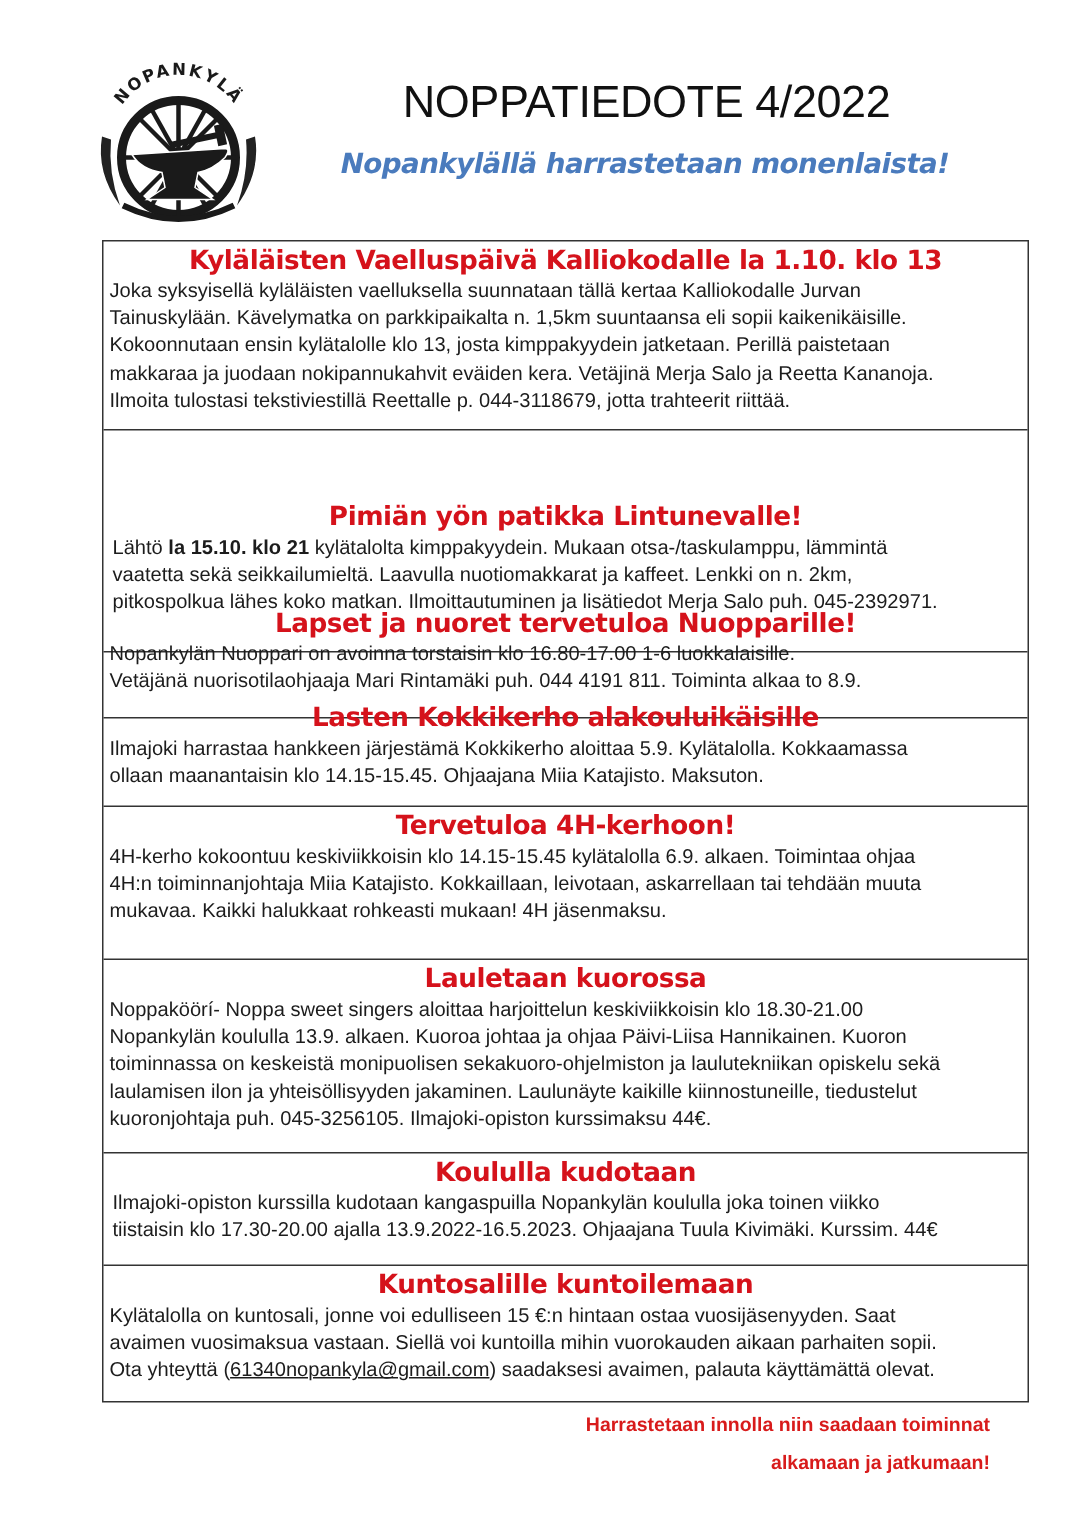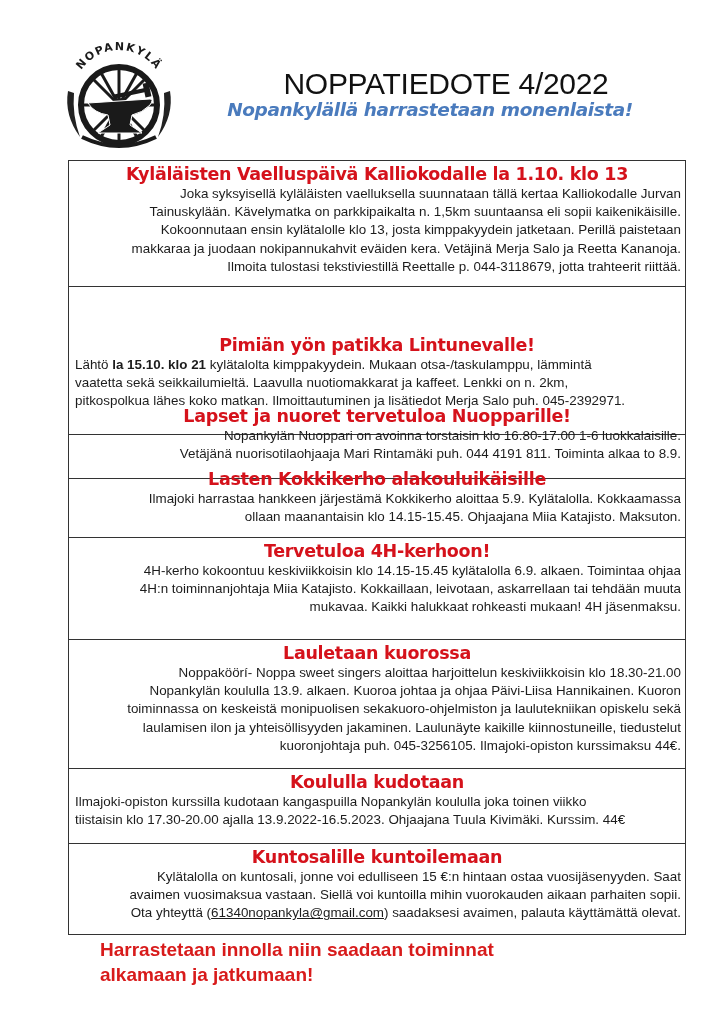--- a/index.html
+++ b/index.html
@@ -3,41 +3,41 @@
 <meta charset="utf-8">
 <style>
   html, body { margin: 0; padding: 0; background: #ffffff; }
   body { width: 724px; height: 1024px; position: relative; overflow: hidden;
          font-family: "Liberation Sans", sans-serif; color: #1a1a1a; }
 
   .logo { position: absolute; left: 58px; top: 33px; width: 122px; height: 122px; }
 
   .doc-title { position: absolute; left: 236px; top: 52px; width: 390px; text-align: center;
                font-family: "Liberation Sans", sans-serif; font-size: 30px; font-weight: normal;
-               color: #111; letter-spacing: -0.3px; margin: 15px; line-height: 34px; }
+               color: #111; letter-spacing: -0.3px; margin: 0; line-height: 34px; }
   .doc-subtitle { position: absolute; left: 190px; top: 98px; width: 480px; text-align: center;
                   font-family: "DejaVu Sans", sans-serif; font-size: 18.5px; font-weight: bold; font-style: italic;
                   color: #4a7bbd; margin: 0; line-height: 24px; letter-spacing: -0.4px; }
 
   .box { position: absolute; left: 68px; top: 160px; width: 618px; height: 775px;
          border: 1.5px solid #333; box-sizing: border-box; }
   .section { position: absolute; left: 0; right: 0; border-bottom: 1.5px solid #333; box-sizing: border-box; }
   .section:last-child { border-bottom: none; }
 
   .sec-title { text-align: center; margin: 0; padding-top: 2px;
                font-family: "DejaVu Sans", sans-serif; font-weight: bold; font-size: 17.5px;
                color: #d5121b; line-height: 22px; letter-spacing: -0.3px; }
   .sec-body { margin: 0; padding: 0 4px; font-size: 13.4px; line-height: 18.2px; color: #1c1c1c; }
-  .center { text-align: right; }
+  .center { text-align: left; }
   .left { text-align: left; padding-left: 6px; }
   .sec-body b { font-weight: bold; }
   .email { text-decoration: underline; }
 
-  .footer { position: absolute; left: 100px; top: 937px; width: 560px; text-align: left;
-            font-family: "Liberation Sans", sans-serif; font-weight: bold; font-size: 19px;
+  .footer { position: absolute; left: 100px; top: 937px; width: 560px; text-align: right;
+            font-family: "Liberation Sans", sans-serif; font-weight: bold; font-size: 13px;
             line-height: 25px; color: #d81b1b; margin: 0; }
 </style>
 </head>
 <body>
 
 <svg class="logo" viewBox="0 0 122 122">
   <defs>
     <path id="arcText" d="M 16 62 A 45 45 0 0 1 106 62"></path>
   </defs>
   <text font-family="DejaVu Sans, sans-serif" font-weight="bold" font-size="11" fill="#1a1a1a" letter-spacing="1.5">

